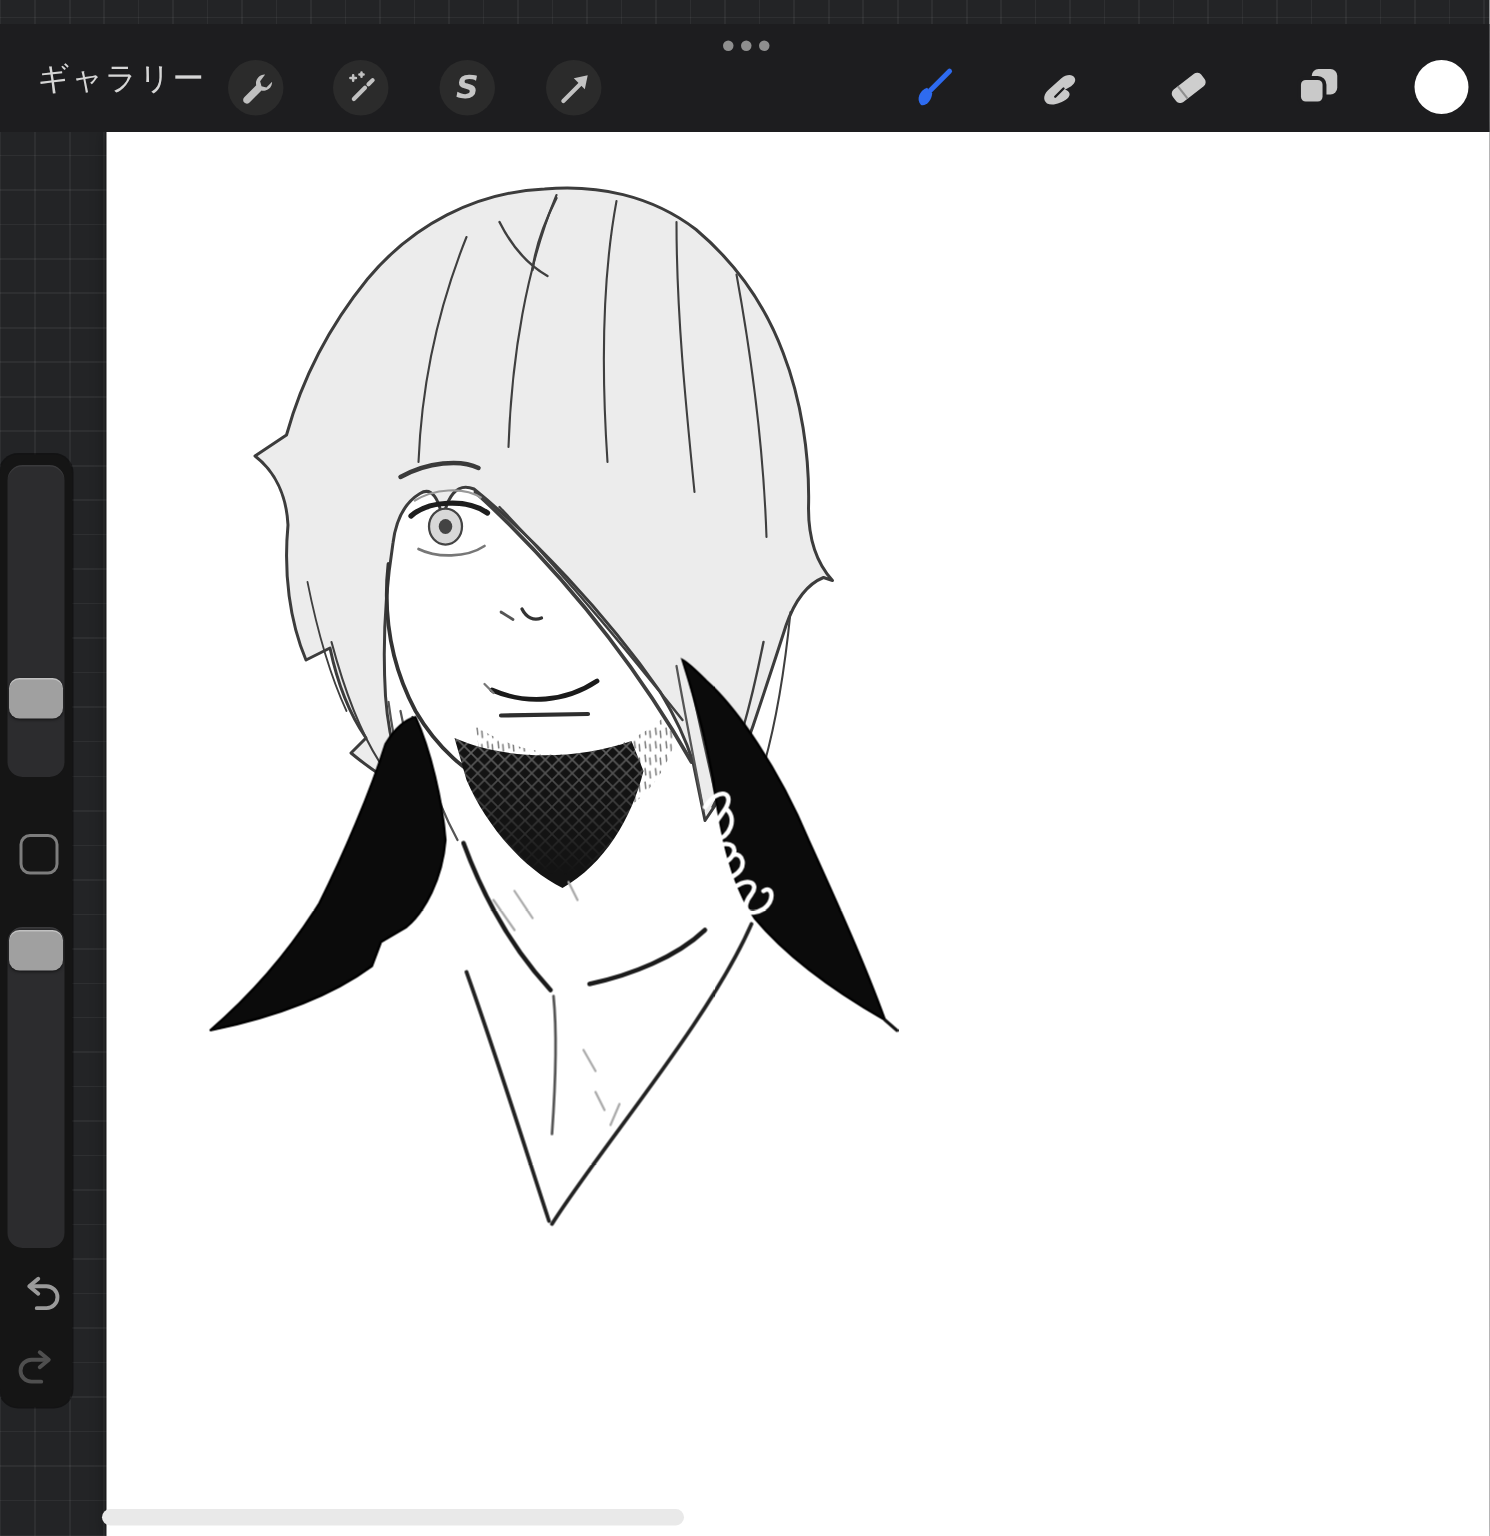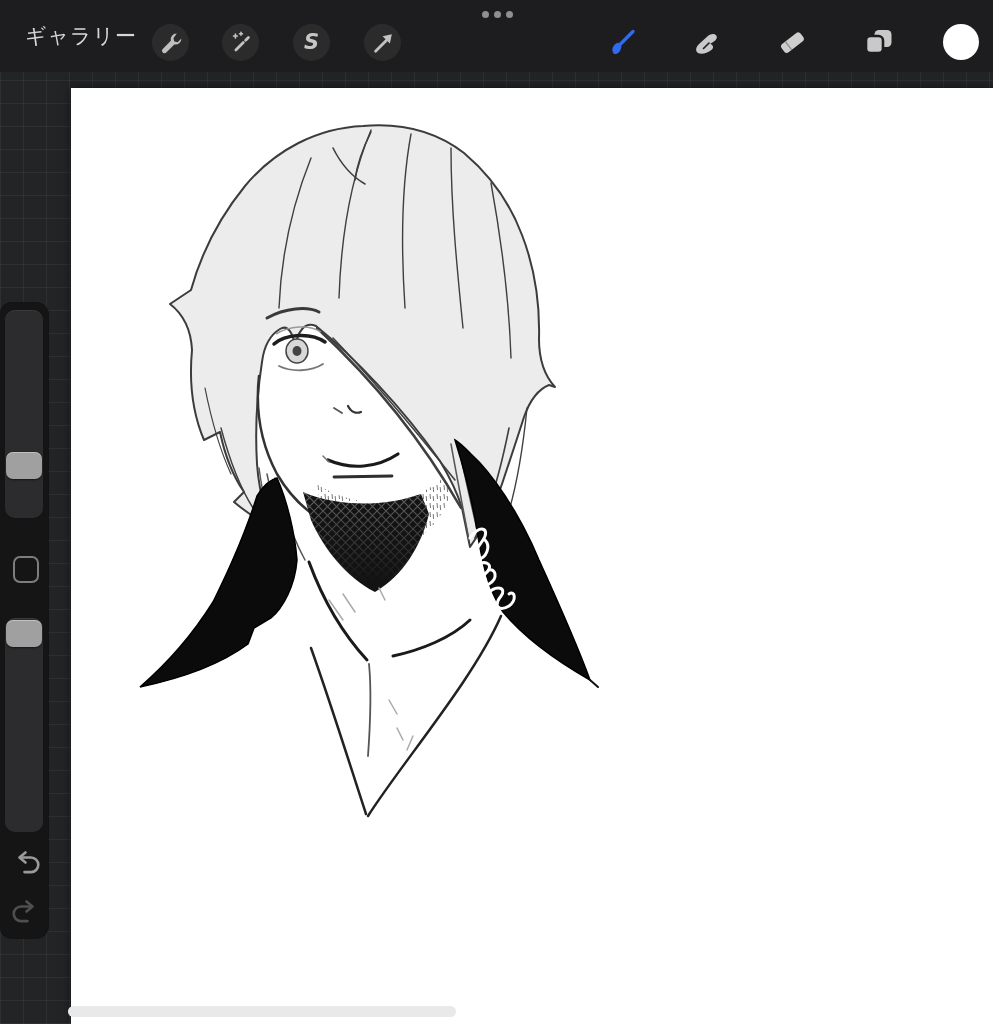--- a/index.html
+++ b/index.html
@@ -7,21 +7,21 @@
     width:993px;height:1024px;position:relative;overflow:hidden;
     background-color:#232426;
     background-image:
       repeating-linear-gradient(0deg, rgba(255,255,255,0.05) 0 1px, transparent 1px 23px),
       repeating-linear-gradient(90deg, rgba(255,255,255,0.05) 0 1px, transparent 1px 23px);
     font-family:"Liberation Sans", sans-serif;
     -webkit-user-select:none;user-select:none;
   }
   
   .toolbar{
-    position:absolute;left:0;top:0;width:993px;height:72px;
+    position:absolute;left:0;top:16px;width:993px;height:72px;
     background:var(--toolbar-bg,#1d1d1f);
     z-index:20;
   }
   .gallery-btn{
     position:absolute;left:25px;top:0;height:72px;display:flex;align-items:center;
     color:#d6d6d6;font-size:21px;letter-spacing:1px;cursor:pointer;
   }
   .tool-circle{
     position:absolute;top:24px;width:37px;height:37px;border-radius:50%;
     background:var(--tool-circle-bg,#2b2b2b);

